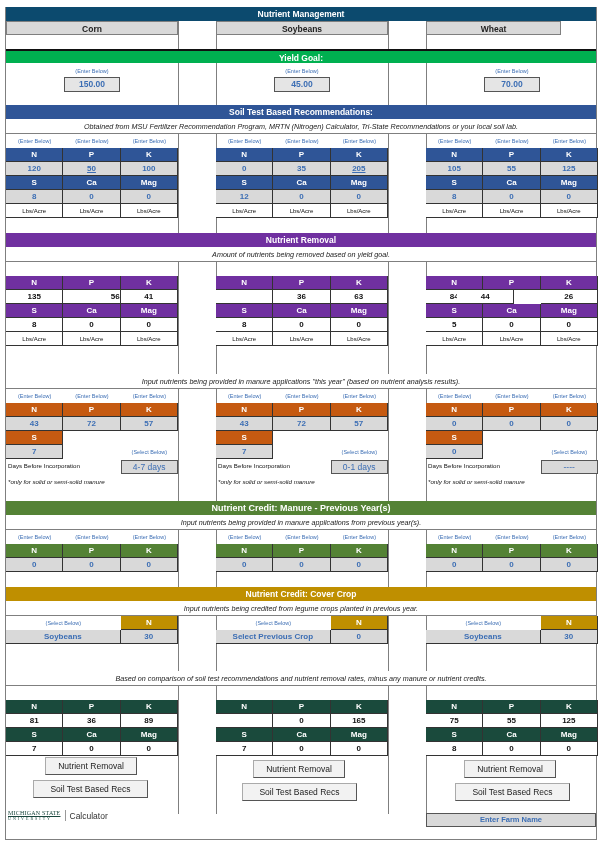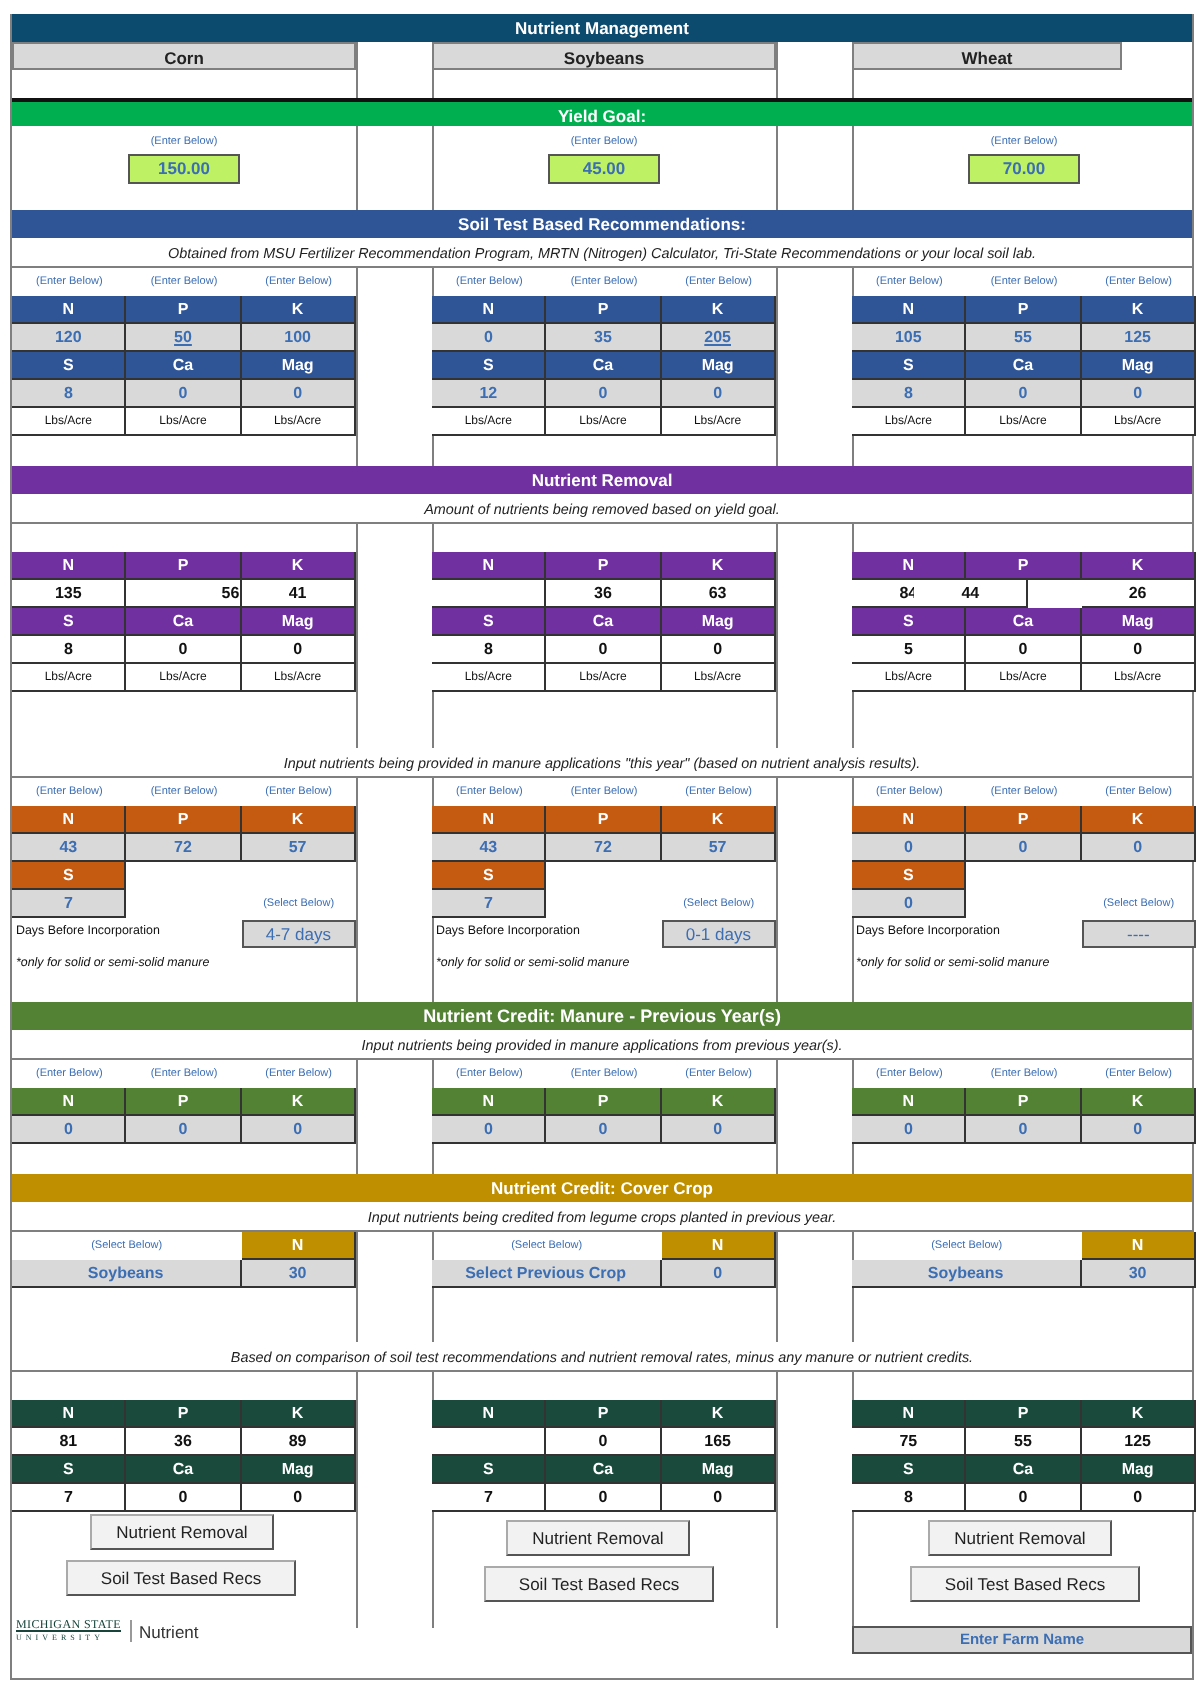--- a/index.html
+++ b/index.html
@@ -8,21 +8,21 @@
   .row { position: absolute; left: 0; width: 590px; }
   .band { text-align: center; color: #fff; font-weight: bold; font-size: 8.5px; line-height: 14px; height: 14px; }
   .note { text-align: center; font-style: italic; font-size: 7.2px; color: #222; line-height: 15px; height: 15px; background: #fff; border-bottom: 1px solid #7f7f7f; }
   .gapline { position: absolute; width: 1px; background: #7f7f7f; }
   .cell { position: absolute; text-align: center; font-size: 8px; font-weight: bold; line-height: 14px; height: 14px; border-right: 1px solid #333; border-bottom: 1px solid #333; }
   .hint { position: absolute; text-align: center; font-size: 5.5px; color: #3c6eb4; line-height: 12px; height: 12px; }
   .val-in { background: #d9d9d9; color: #3c6eb4; }
   .val-out { background: #fff; color: #111; }
   .unit { background: #fff; color: #111; font-weight: normal; font-size: 6px; }
   .cropname { position: absolute; text-align: center; font-size: 8.5px; font-weight: bold; background: #d9d9d9; height: 14px; line-height: 14px; border: 1px solid #7f7f7f; color: #222; width: 172px; }
-  .yieldbox { position: absolute; width: 56px; height: 15px; background: #bef264; border: 1px solid #555; color: #3c6eb4; font-weight: bold; font-size: 8.5px; text-align: center; line-height: 13px; }
+  .yieldbox { position: absolute; width: 56px; height: 15px; background: #e5e5e5; border: 1px solid #555; color: #3c6eb4; font-weight: bold; font-size: 8.5px; text-align: center; line-height: 13px; }
   .smalltxt { position: absolute; font-size: 6.2px; color: #111; }
   .btn { position: absolute; background: #f2f2f2; border: 1px solid #aaa; border-right: 1px solid #555; border-bottom: 1px solid #555; font-size: 8.5px; color: #222; text-align: center; line-height: 16px; height: 18px; cursor: pointer; }
   .dayselect { position: absolute; width: 57px; height: 14px; background: #d9d9d9; border: 1px solid #555; color: #3c6eb4; font-size: 8.5px; text-align: center; line-height: 12px; }
   .farm { position: absolute; background: #d9d9d9; border: 1px solid #555; color: #3c6eb4; font-weight: bold; font-size: 7.5px; text-align: center; line-height: 12px; height: 14px; }
   .logo { position: absolute; left: 8px; top: 810px; display: flex; align-items: center; }
   .logo-msu { display: flex; flex-direction: column; font-family: "Liberation Serif", serif; color: #18453b; border-right: 1px solid #999; padding-right: 4px; }
   .logo-msu .l1 { font-size: 6px; text-decoration: underline; letter-spacing: 0.2px; }
   .logo-msu .l2 { font-size: 4px; letter-spacing: 2px; }
   .logo-ext { font-size: 8.5px; color: #333; padding-left: 4px; }
 </style>
@@ -305,14 +305,14 @@
   <div class="btn" style="left:449px; top:776px; width:115px;">Soil Test Based Recs</div>
 
   <div class="farm" style="left:420px; top:806px; width:170px;">Enter Farm Name</div>
 </div>
 
 <div class="logo">
   <div class="logo-msu">
     <span class="l1">MICHIGAN STATE</span>
     <span class="l2">UNIVERSITY</span>
   </div>
-  <span class="logo-ext">Nutrient</span>
+  <span class="logo-ext">Calculator</span>
 </div>
 
 </body></html>

